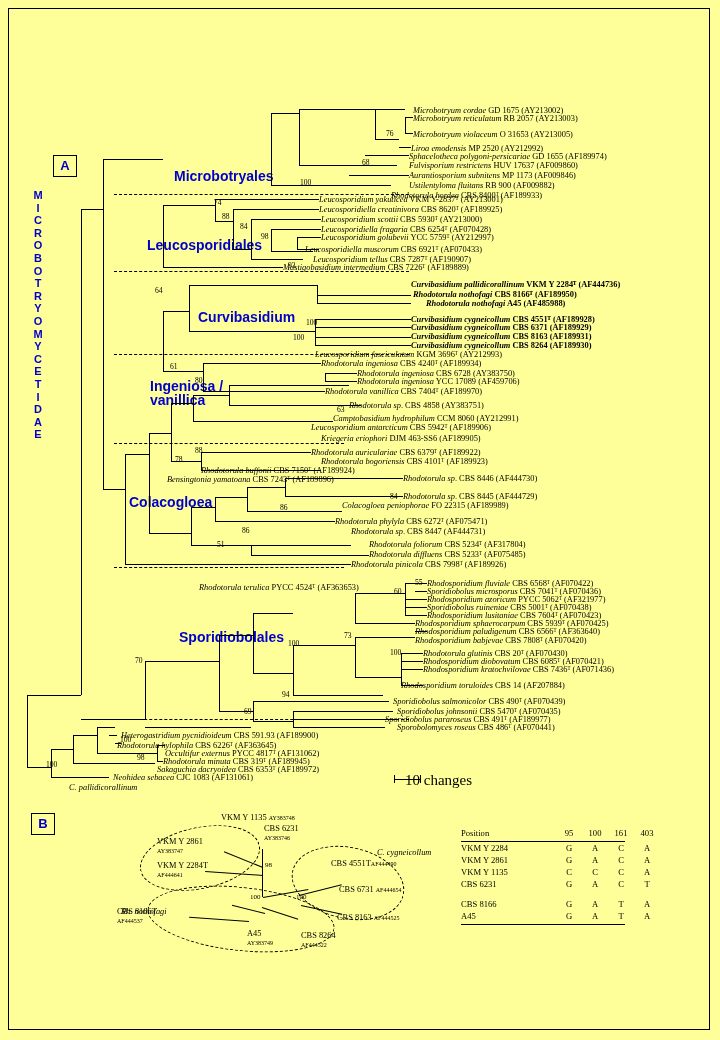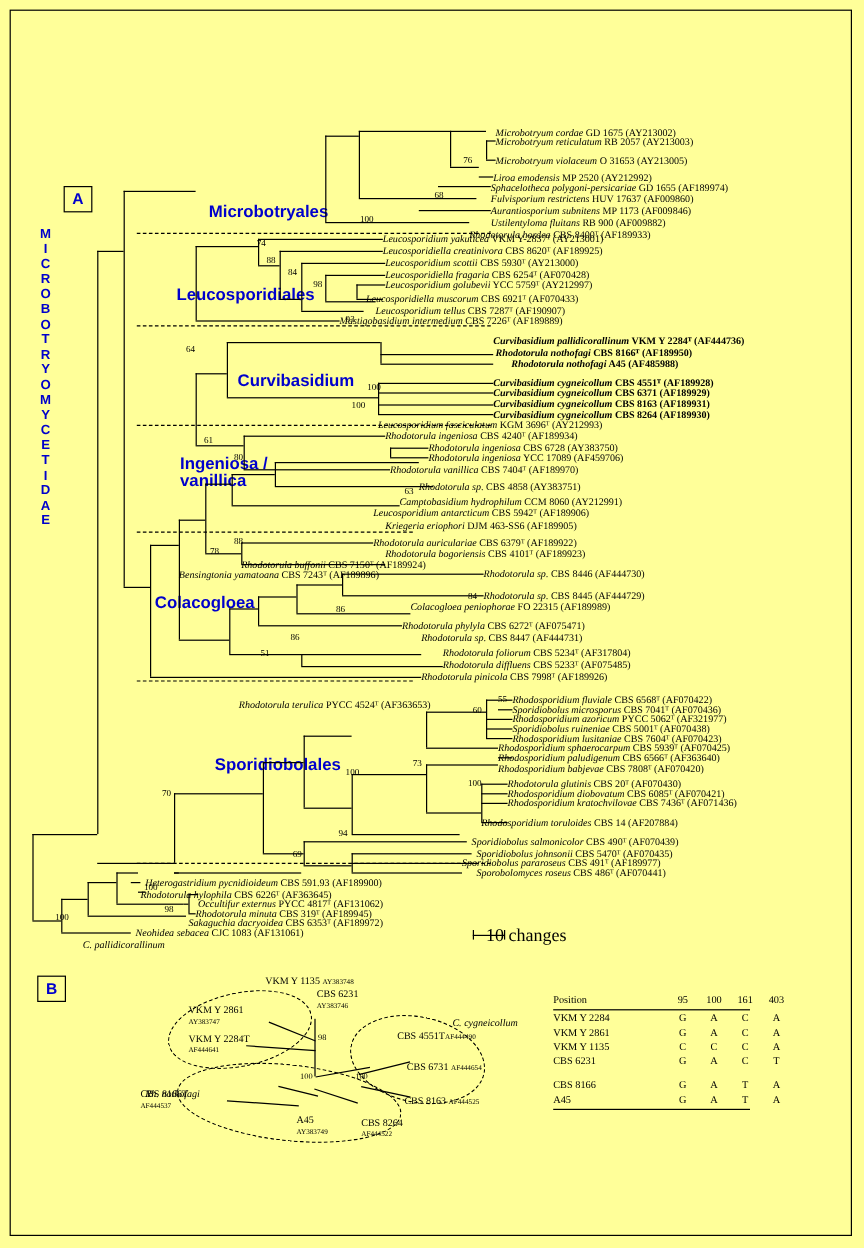--- a/index.html
+++ b/index.html
@@ -445,21 +445,21 @@
   <div class="taxon" style="left:348px;top:360px;"><i>Rhodotorula ingeniosa</i> CBS 6728 (AY383750)</div>
   <div class="taxon" style="left:348px;top:368px;"><i>Rhodotorula ingeniosa</i> YCC 17089 (AF459706)</div>
   <div class="taxon" style="left:316px;top:378px;"><i>Rhodotorula vanillica</i> CBS 7404ᵀ (AF189970)</div>
   <div class="taxon" style="left:340px;top:392px;"><i>Rhodotorula sp</i>. CBS 4858 (AY383751)</div>
   <div class="taxon" style="left:324px;top:405px;"><i>Camptobasidium hydrophilum</i> CCM 8060 (AY212991)</div>
   <div class="taxon" style="left:302px;top:414px;"><i>Leucosporidium antarcticum</i> CBS 5942ᵀ (AF189906)</div>
   <div class="taxon" style="left:312px;top:425px;"><i>Kriegeria eriophori</i> DJM 463-SS6 (AF189905)</div>
   <div class="taxon" style="left:302px;top:439px;"><i>Rhodotorula auriculariae</i> CBS 6379ᵀ (AF189922)</div>
   <div class="taxon" style="left:312px;top:448px;"><i>Rhodotorula bogoriensis</i> CBS 4101ᵀ (AF189923)</div>
   <div class="taxon" style="left:192px;top:457px;"><i>Rhodotorula buffonii</i> CBS 7150ᵀ (AF189924)</div>
-  <div class="taxon" style="left:140px;top:466px;"><i>Bensingtonia yamatoana</i> CBS 7243ᵀ (AF189896)</div>
+  <div class="taxon" style="left:158px;top:466px;"><i>Bensingtonia yamatoana</i> CBS 7243ᵀ (AF189896)</div>
 
   <div class="taxon" style="left:394px;top:465px;"><i>Rhodotorula sp</i>. CBS 8446 (AF444730)</div>
   <div class="taxon" style="left:394px;top:483px;"><i>Rhodotorula sp</i>. CBS 8445 (AF444729)</div>
   <div class="taxon" style="left:333px;top:492px;"><i>Colacogloea peniophorae</i> FO 22315 (AF189989)</div>
   <div class="taxon" style="left:326px;top:508px;"><i>Rhodotorula phylyla</i> CBS 6272ᵀ (AF075471)</div>
   <div class="taxon" style="left:342px;top:518px;"><i>Rhodotorula sp</i>. CBS 8447 (AF444731)</div>
   <div class="taxon" style="left:360px;top:531px;"><i>Rhodotorula foliorum</i> CBS 5234ᵀ (AF317804)</div>
   <div class="taxon" style="left:360px;top:541px;"><i>Rhodotorula diffluens</i> CBS 5233ᵀ (AF075485)</div>
   <div class="taxon" style="left:342px;top:551px;"><i>Rhodotorula pinicola</i> CBS 7998ᵀ (AF189926)</div>
   <div class="taxon" style="left:190px;top:574px;"><i>Rhodotorula terulica</i> PYCC 4524ᵀ (AF363653)</div>

